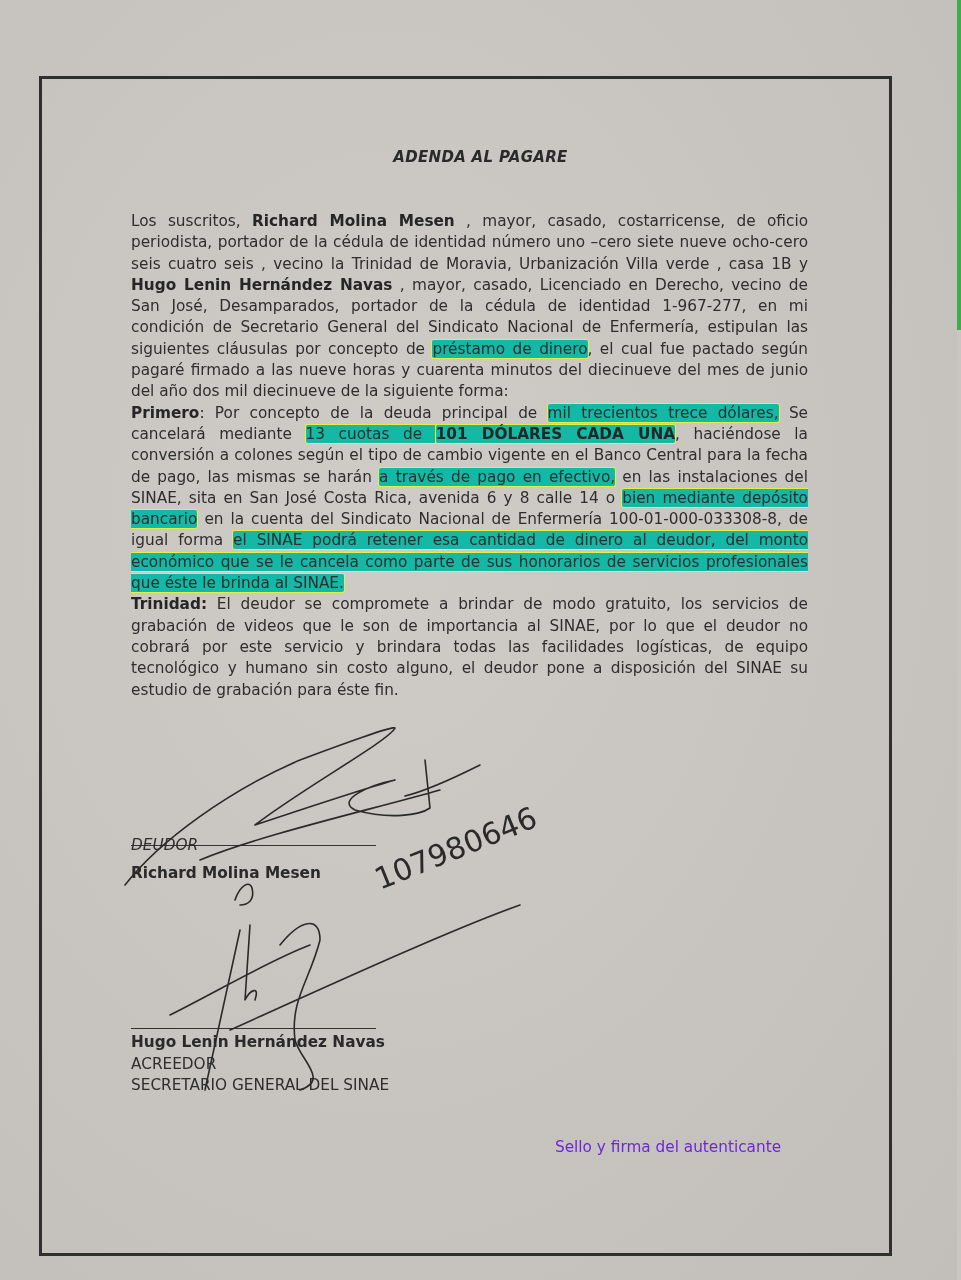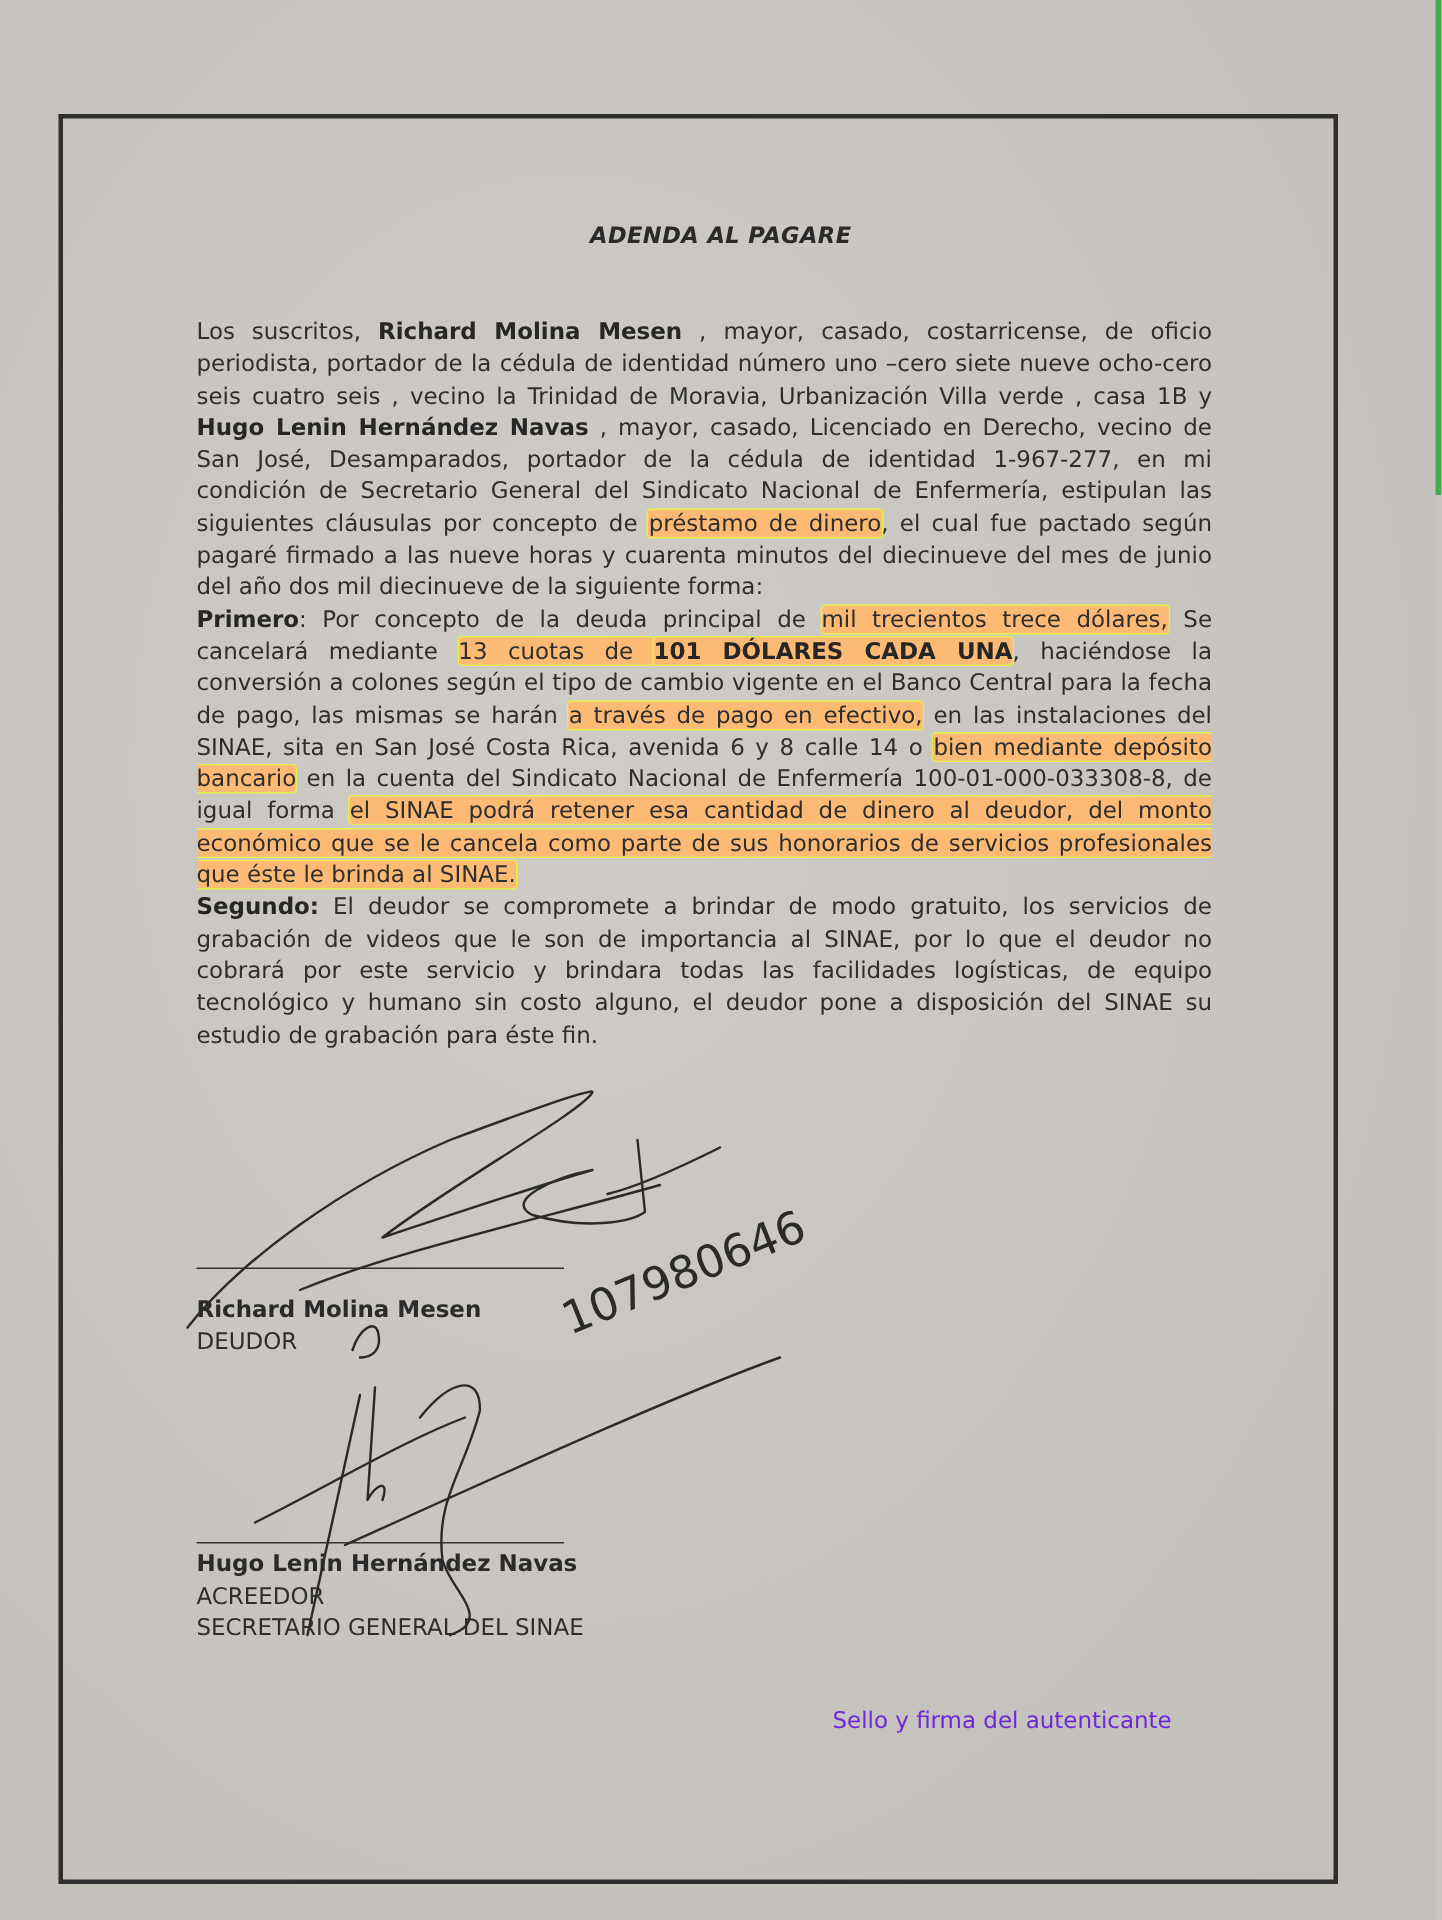--- a/index.html
+++ b/index.html
@@ -20,46 +20,46 @@
   }
   .title {
     position:absolute; left:0; width:961px; top:148px; text-align:center;
     font-weight:bold; font-style:italic; font-size:15px; letter-spacing:0.3px; color:#2a2a2a;
   }
   .body-text {
     position:absolute; left:131px; top:211px; width:677px;
     font-size:15.3px; line-height:21.3px; text-align:justify; color:#2e2e2e;
   }
   .body-text p { margin:0; }
-  .hl { background:#fdba74; box-shadow:0 0 0 1px #e4ef43; border-radius:2px; }
+  .hl { background:#14b8a6; box-shadow:0 0 0 1px #e4ef43; border-radius:2px; }
   b { color:#262626; }
   .sig-line { position:absolute; height:1px; background:#333; }
   .sig-name { position:absolute; font-weight:bold; font-size:15.3px; color:#2a2a2a; }
   .sig-role { position:absolute; font-size:15.3px; color:#2e2e2e; }
   .stamp-label { position:absolute; left:555px; top:1138px; font-size:15.3px; color:#6d28d9; }
   svg.sigs { position:absolute; left:0; top:0; }
 </style>
 </head>
 <body>
 
 <div class="page-bg"></div>
 <div class="green-strip"></div>
 <div class="frame"></div>
 
 <div class="title">ADENDA AL PAGARE</div>
 
 <div class="body-text">
   <p><span>Los suscritos, </span><b>Richard Molina Mesen</b><span> , mayor, casado, costarricense, de oficio periodista, portador de la cédula de identidad número uno –cero siete nueve ocho-cero seis cuatro seis , vecino la Trinidad de Moravia, Urbanización Villa verde , casa 1B y </span><b>Hugo Lenin Hernández Navas</b><span> , mayor, casado, Licenciado en Derecho, vecino de San José, Desamparados, portador de la cédula de identidad 1-967-277, en mi condición de Secretario General del Sindicato Nacional de Enfermería, estipulan las siguientes cláusulas por concepto de </span><span class="hl">préstamo de dinero</span><span>, el cual fue pactado según pagaré firmado a las nueve horas y cuarenta minutos del diecinueve del mes de junio del año dos mil diecinueve de la siguiente forma:</span></p>
   <p><b>Primero</b><span>: Por concepto de la deuda principal de </span><span class="hl">mil trecientos trece dólares,</span><span> Se cancelará mediante </span><span class="hl">13 cuotas de </span><b class="hl">101 DÓLARES CADA UNA</b><span>, haciéndose la conversión a colones según el tipo de cambio vigente en el Banco Central para la fecha de pago, las mismas se harán </span><span class="hl">a través de pago en efectivo,</span><span> en las instalaciones del SINAE, sita en San José Costa Rica, avenida 6 y 8 calle 14 o </span><span class="hl">bien mediante depósito bancario</span><span> en la cuenta del Sindicato Nacional de Enfermería 100-01-000-033308-8, de igual forma </span><span class="hl">el SINAE podrá retener esa cantidad de dinero al deudor, del monto económico que se le cancela como parte de sus honorarios de servicios profesionales que éste le brinda al SINAE.</span></p>
-  <p><b>Segundo:</b><span> El deudor se compromete a brindar de modo gratuito, los servicios de grabación de videos que le son de importancia al SINAE, por lo que el deudor no cobrará por este servicio y brindara todas las facilidades logísticas, de equipo tecnológico y humano sin costo alguno, el deudor pone a disposición del SINAE su estudio de grabación para éste fin.</span></p>
+  <p><b>Trinidad:</b><span> El deudor se compromete a brindar de modo gratuito, los servicios de grabación de videos que le son de importancia al SINAE, por lo que el deudor no cobrará por este servicio y brindara todas las facilidades logísticas, de equipo tecnológico y humano sin costo alguno, el deudor pone a disposición del SINAE su estudio de grabación para éste fin.</span></p>
 </div>
 
 <div class="sig-line" style="left:131px; top:845px; width:245px;"></div>
 <div class="sig-name" style="left:131px; top:864px;">Richard Molina Mesen</div>
-<div class="sig-role" style="left:131px; top:885px;">DEUDOR</div>
+<div class="sig-role" style="left:131px; top:836px;font-style:italic;">DEUDOR</div>
 
 <div class="sig-line" style="left:131px; top:1028px; width:245px;"></div>
 <div class="sig-name" style="left:131px; top:1033px;">Hugo Lenin Hernández Navas</div>
 <div class="sig-role" style="left:131px; top:1055px;">ACREEDOR</div>
 <div class="sig-role" style="left:131px; top:1076px;">SECRETARIO GENERAL DEL SINAE</div>
 
 <div class="stamp-label">Sello y firma del autenticante</div>
 
 <svg class="sigs" width="961" height="1280">
   <g fill="none" stroke="#2a2a2a" stroke-width="1.6" stroke-linecap="round" stroke-linejoin="round">

